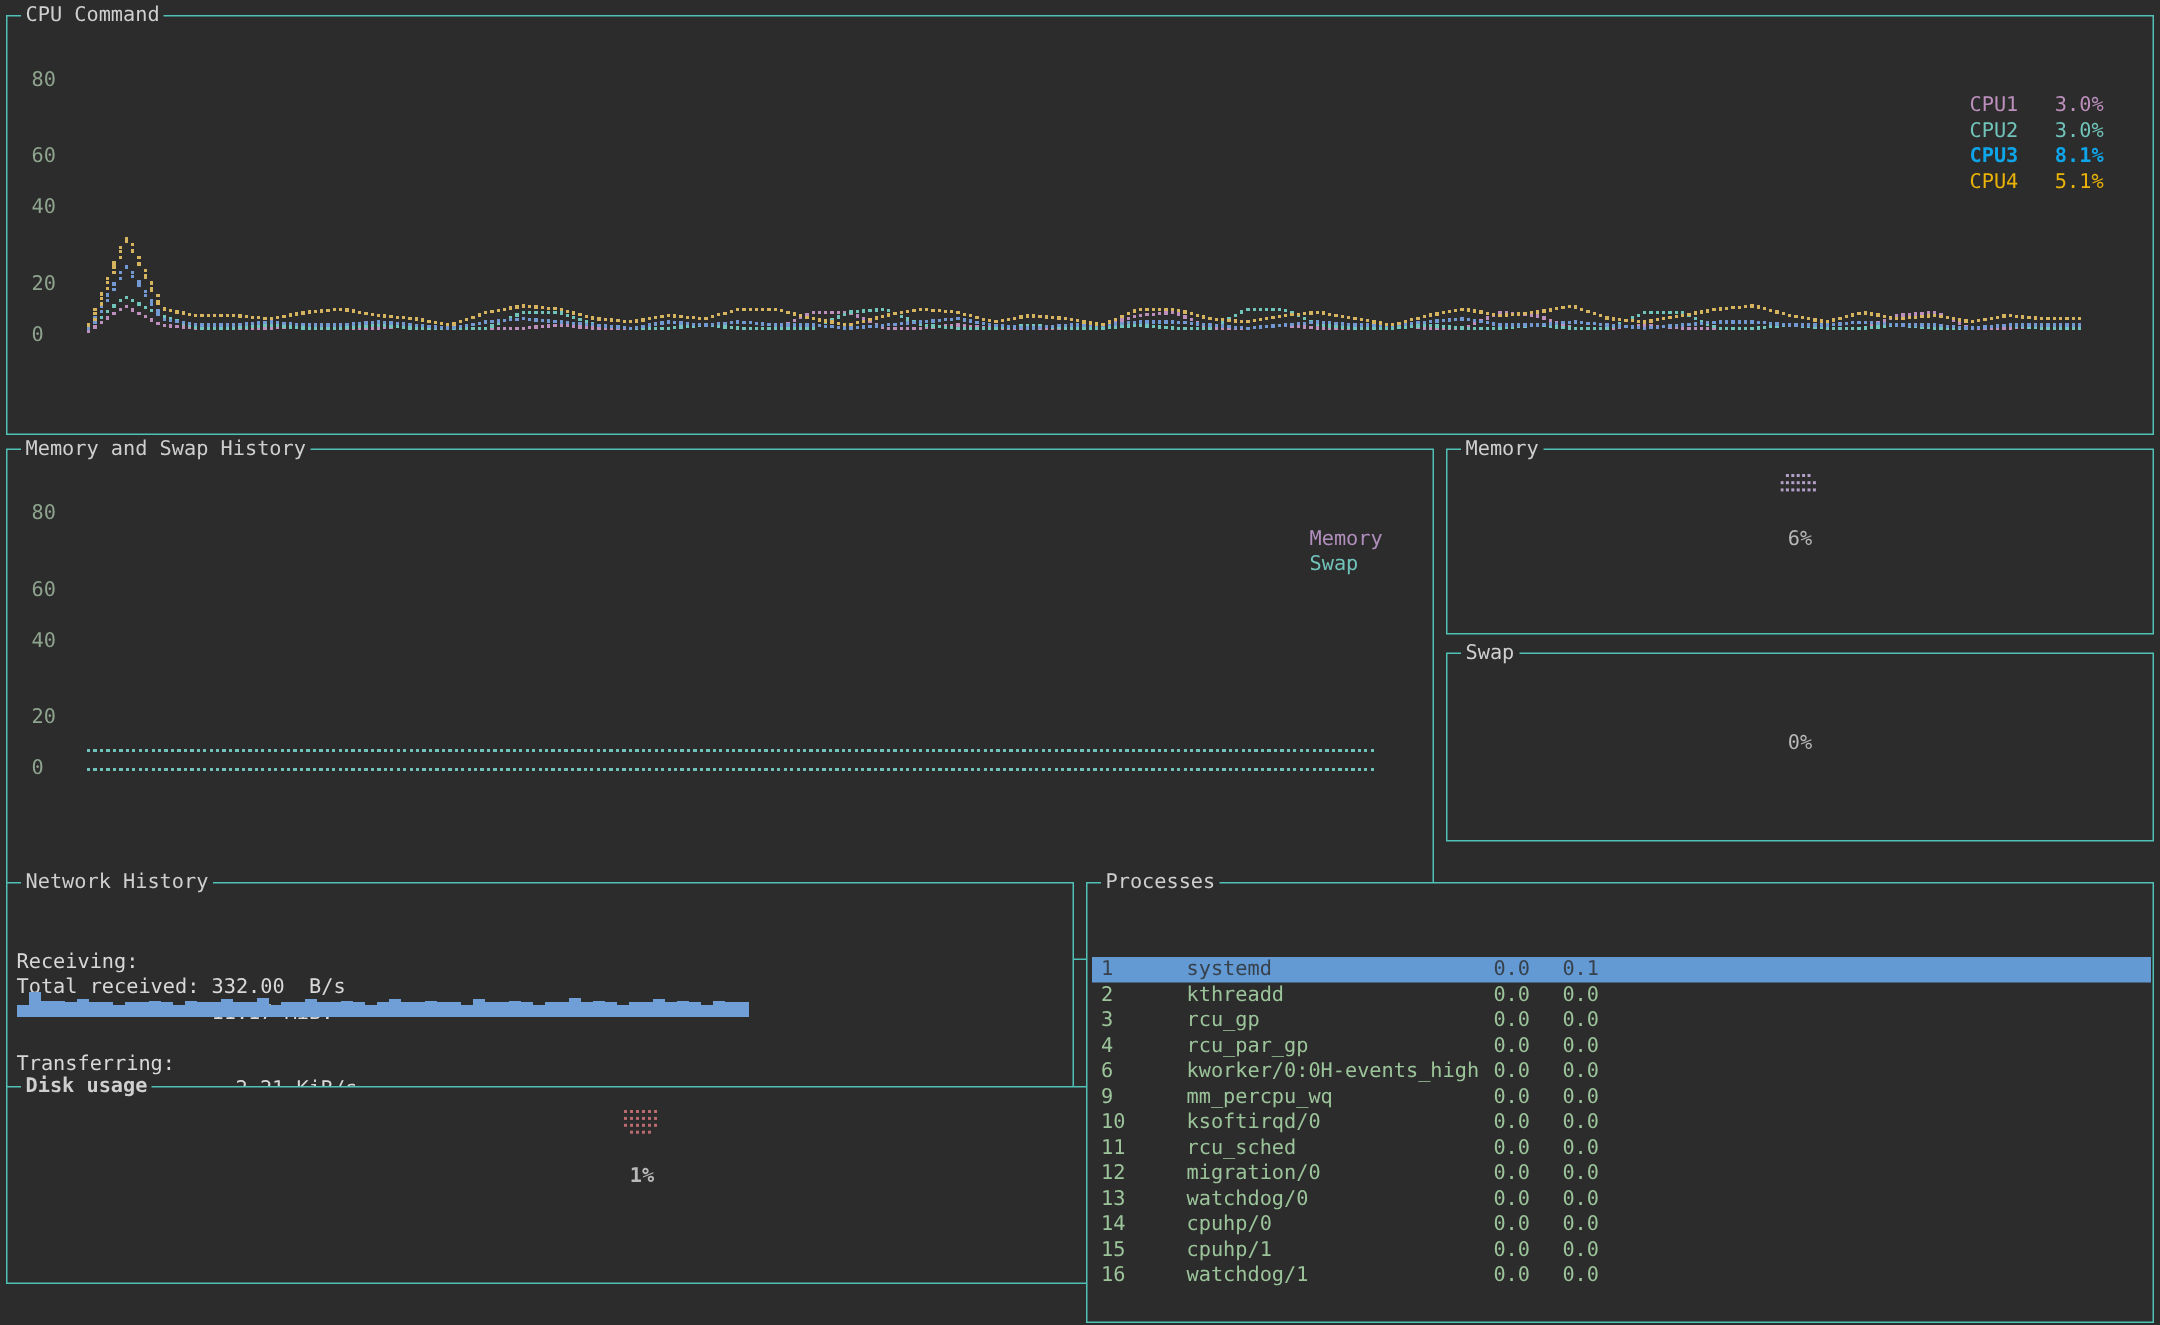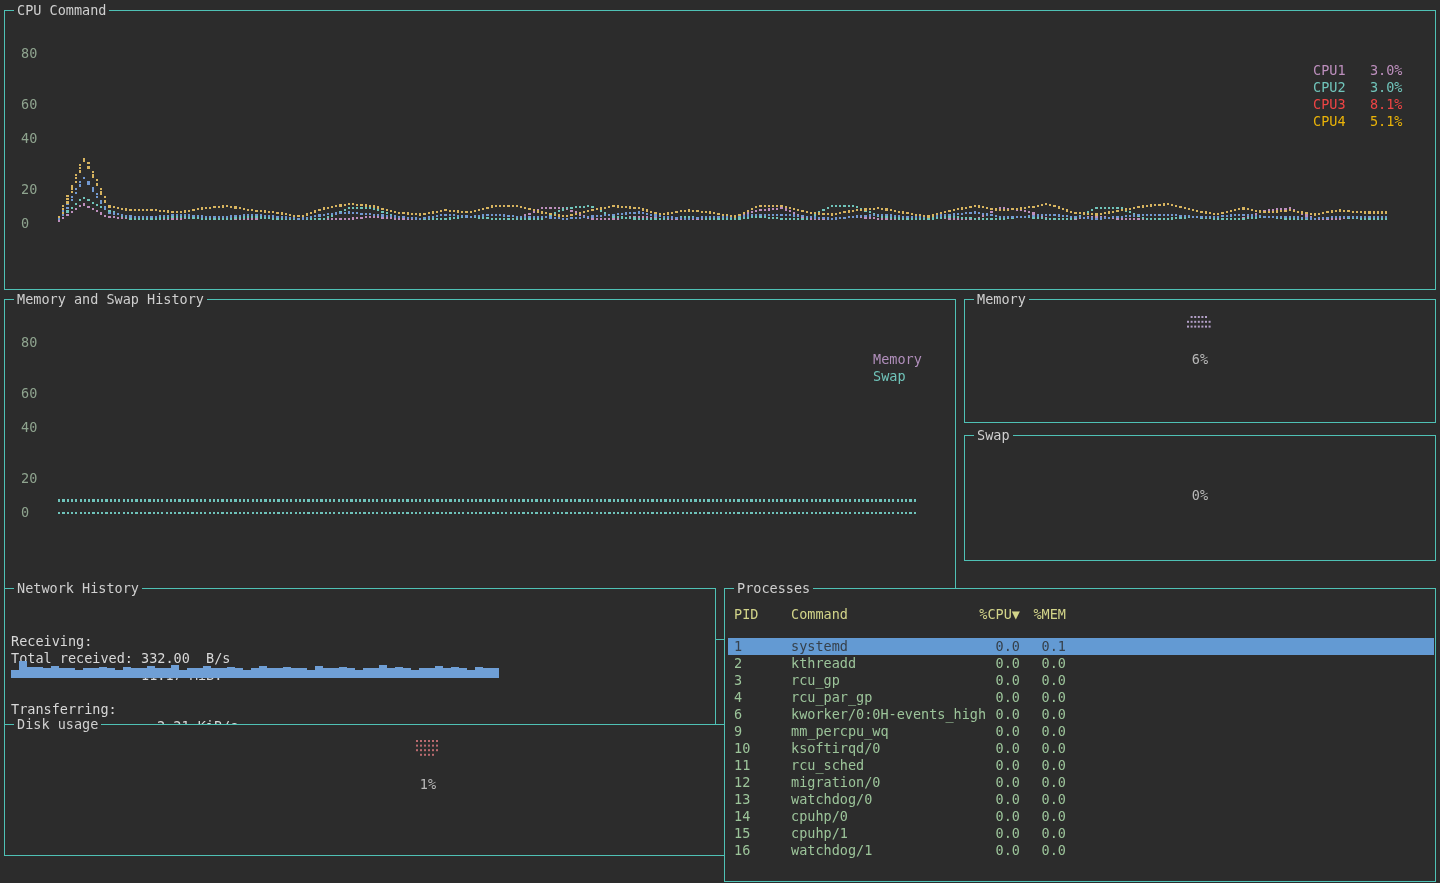--- a/index.html
+++ b/index.html
@@ -1364,21 +1364,21 @@
         <rect x="1359.2" y="200.375" width="2.2" height="2.2" fill="#d6b35f"></rect>
         <rect x="1363.4" y="200.375" width="2.2" height="2.2" fill="#d6b35f"></rect>
         <rect x="1367.6000000000001" y="200.375" width="2.2" height="2.2" fill="#d6b35f"></rect>
         <rect x="1371.8" y="200.375" width="2.2" height="2.2" fill="#d6b35f"></rect>
         <rect x="1376" y="200.375" width="2.2" height="2.2" fill="#d6b35f"></rect>
         <rect x="1380.2" y="200.375" width="2.2" height="2.2" fill="#d6b35f"></rect>
       </svg>
     <div class="legend" id="cpu-legend" style="left:1308px; top:0;">
         <div class="legend-row" style="left: 0px; top: 51px; color: rgb(189, 143, 189);">CPU1   3.0%</div>
         <div class="legend-row" style="left: 0px; top: 68px; color: rgb(112, 196, 186);">CPU2   3.0%</div>
-        <div class="legend-row" style="left: 0px; top: 85px; color: #ef4444;">CPU3   8.1%</div>
+        <div class="legend-row" style="left: 0px; top: 85px; color: #0ea5e9; font-weight: bold;">CPU3   8.1%</div>
         <div class="legend-row" style="left: 0px; top: 102px; color: #eab308;">CPU4   5.1%</div>
       </div>
   </section>
 
   <section class="panel" id="panel-memhist" style="left:4px; top:299px; width:952px; height:341px;">
     <span class="panel-title">Memory and Swap History</span>
     <div id="mem-ticks">
         <span class="tick" style="left: 16px; top: 34px;">80</span>
         <span class="tick" style="left: 16px; top: 85px;">60</span>
         <span class="tick" style="left: 16px; top: 119px;">40</span>
@@ -1897,21 +1897,21 @@
         <rect x="470" y="78" width="8" height="8" fill="#6f9fd6"></rect>
         <rect x="478" y="79" width="8" height="7" fill="#6f9fd6"></rect>
         <rect x="486" y="79" width="8" height="7" fill="#6f9fd6"></rect>
       </svg>
     <div class="net-line" style="top:95px;">
       <span class="net-label">Transferring:</span>
       <span class="net-value" style="left:152px;">2.21 KiB/s</span>
     </div>
   </section>
 
-  <section class="panel" id="panel-disk" style="left:4px; top:724px; width:848px; height:132px;">
+  <section class="panel" id="panel-disk" style="left:4px; top:724px; width:848px; height:132px;font-weight:bold;">
     <span class="panel-title">Disk usage</span>
     <div class="gauge-dots" id="disk-gauge-dots" style="top:15px;"><svg width="24" height="19">
           <rect x="0" y="0" width="2" height="2" fill="#bb6b70"></rect>
           <rect x="4" y="0" width="2" height="2" fill="#bb6b70"></rect>
           <rect x="8" y="0" width="2" height="2" fill="#bb6b70"></rect>
           <rect x="12" y="0" width="2" height="2" fill="#bb6b70"></rect>
           <rect x="16" y="0" width="2" height="2" fill="#bb6b70"></rect>
           <rect x="20" y="0" width="2" height="2" fill="#bb6b70"></rect>
           <rect x="0" y="4.6" width="2" height="2" fill="#bb6b70"></rect>
           <rect x="4" y="4.6" width="2" height="2" fill="#bb6b70"></rect>
@@ -1928,26 +1928,20 @@
           <rect x="4" y="13.799999999999999" width="2" height="2" fill="#bb6b70"></rect>
           <rect x="8" y="13.799999999999999" width="2" height="2" fill="#bb6b70"></rect>
           <rect x="12" y="13.799999999999999" width="2" height="2" fill="#bb6b70"></rect>
           <rect x="16" y="13.799999999999999" width="2" height="2" fill="#bb6b70"></rect>
         </svg></div>
     <div class="gauge-value">1%</div>
   </section>
 
   <section class="panel" id="panel-proc" style="left:724px; top:588px; width:712px; height:294px;">
     <span class="panel-title">Processes</span>
-    <div class="proc-header">
-      <span class="pcol col-pid">PID</span>
-      <span class="pcol col-cmd">Command</span>
-      <span class="pcol col-cpu">%CPU▼</span>
-      <span class="pcol col-mem">%MEM</span>
-    </div>
     <div class="proc-rows" id="proc-rows">
         <div class="proc-row selected">
           <span class="pcol col-pid">1</span>
           <span class="pcol col-cmd">systemd</span>
           <span class="pcol col-cpu">0.0</span>
           <span class="pcol col-mem">0.1</span>
         </div>
         <div class="proc-row">
           <span class="pcol col-pid">2</span>
           <span class="pcol col-cmd">kthreadd</span>

